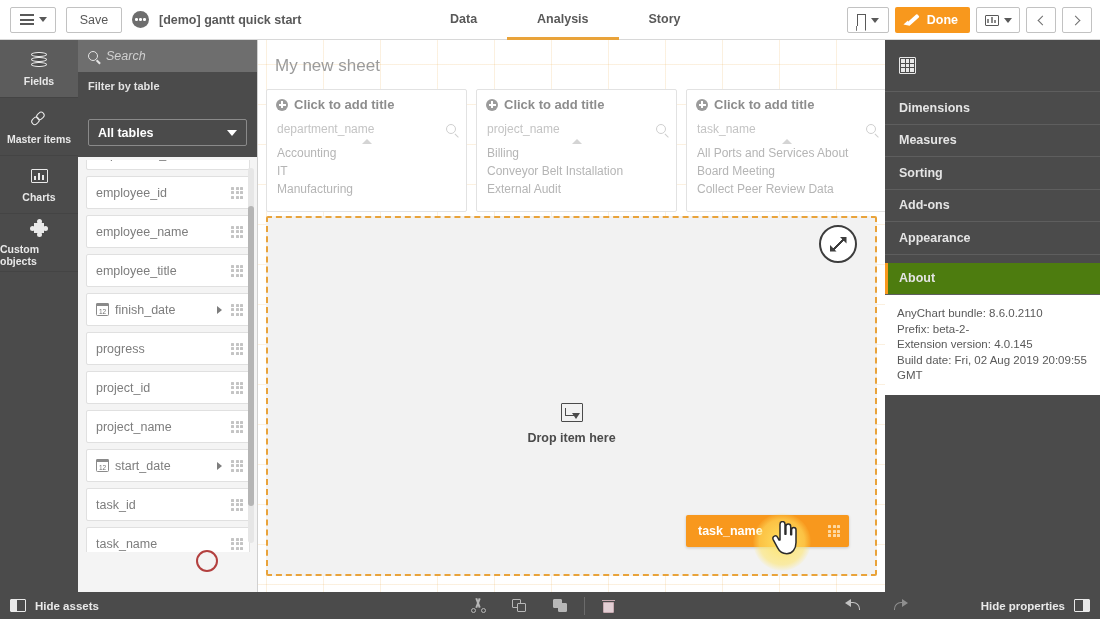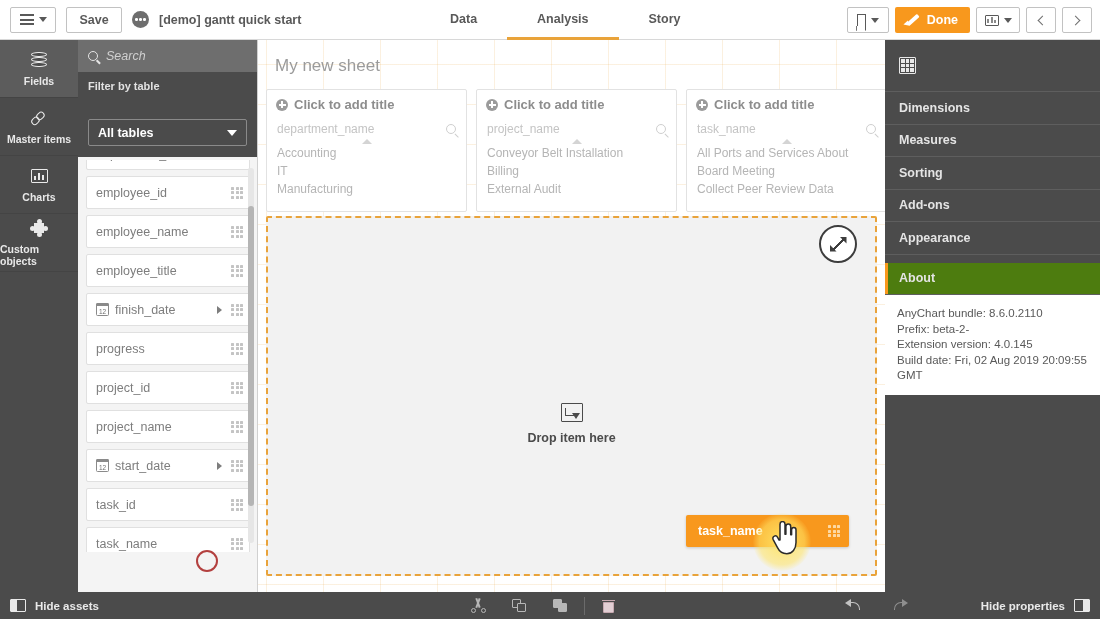--- a/index.html
+++ b/index.html
@@ -24,21 +24,21 @@
     height: 26px; display: flex; align-items: center; justify-content: center;
     cursor: pointer; color: #595959;
   }
   .hamburger-btn { width: 46px; gap: 5px; }
   .ham-lines { display: flex; flex-direction: column; gap: 2.5px; }
   .ham-lines i { display: block; width: 14px; height: 2px; background: #595959; }
   .caret-dn {
     width: 0; height: 0; border-left: 4px solid transparent;
     border-right: 4px solid transparent; border-top: 5px solid #595959;
   }
-  .save-btn { width: 56px; font-size: 12.5px; font-weight: bold; color: #595959; }
+  .save-btn { width: 56px; font-size: 12.5px; font-weight: normal; color: #595959; }
   .appdot {
     width: 17px; height: 17px; border-radius: 50%; background: #6e6e6e;
     display: flex; align-items: center; justify-content: center; gap: 1.5px;
   }
   .appdot i { width: 2.5px; height: 2.5px; border-radius: 50%; background: #fff; }
   .app-title { font-size: 12.5px; font-weight: bold; color: #595959; white-space: nowrap; }
 
   .tb-center {
     position: absolute; left: 420px; top: 0; height: 40px;
     display: flex; align-items: center;
@@ -758,22 +758,22 @@
       <div class="pane">
         <div class="pane-title">
           <span class="plus-circ"></span>
           <span>Click to add title</span>
         </div>
         <div class="pane-field">
           <span>project_name</span>
           <span class="pane-mag"></span>
         </div>
         <div class="pane-caret"></div>
+        <div class="pane-row">Billing</div>
         <div class="pane-row">Conveyor Belt Installation</div>
-        <div class="pane-row">Billing</div>
         <div class="pane-row">External Audit</div>
       </div>
 
       <div class="pane">
         <div class="pane-title">
           <span class="plus-circ"></span>
           <span>Click to add title</span>
         </div>
         <div class="pane-field">
           <span>task_name</span>

